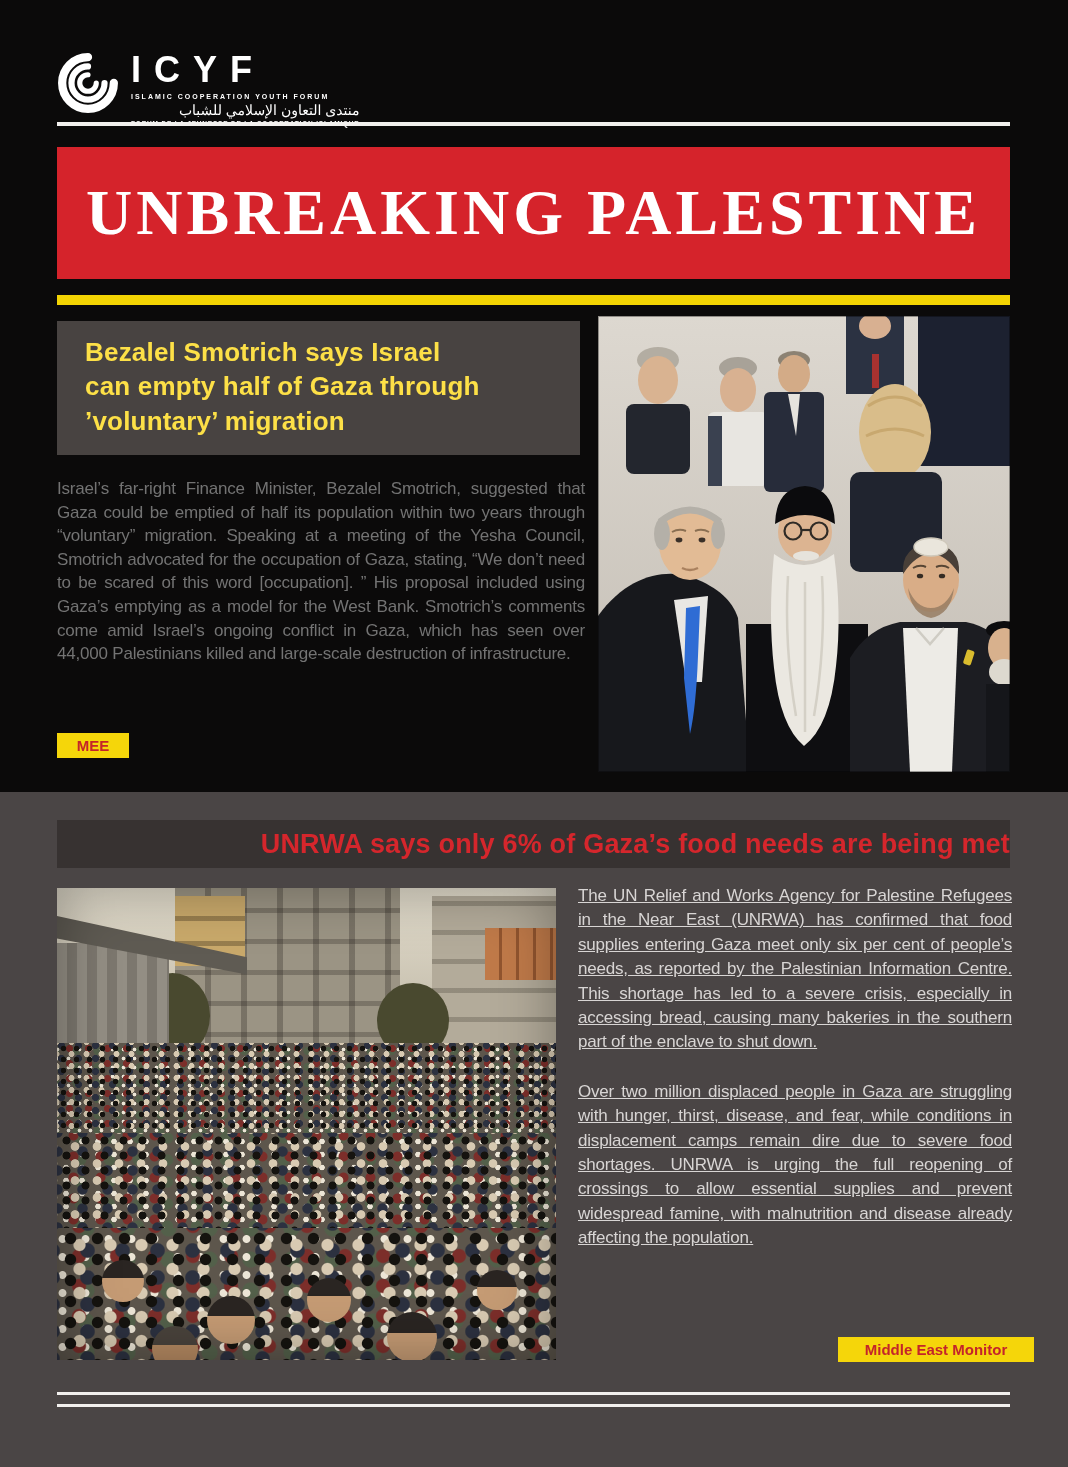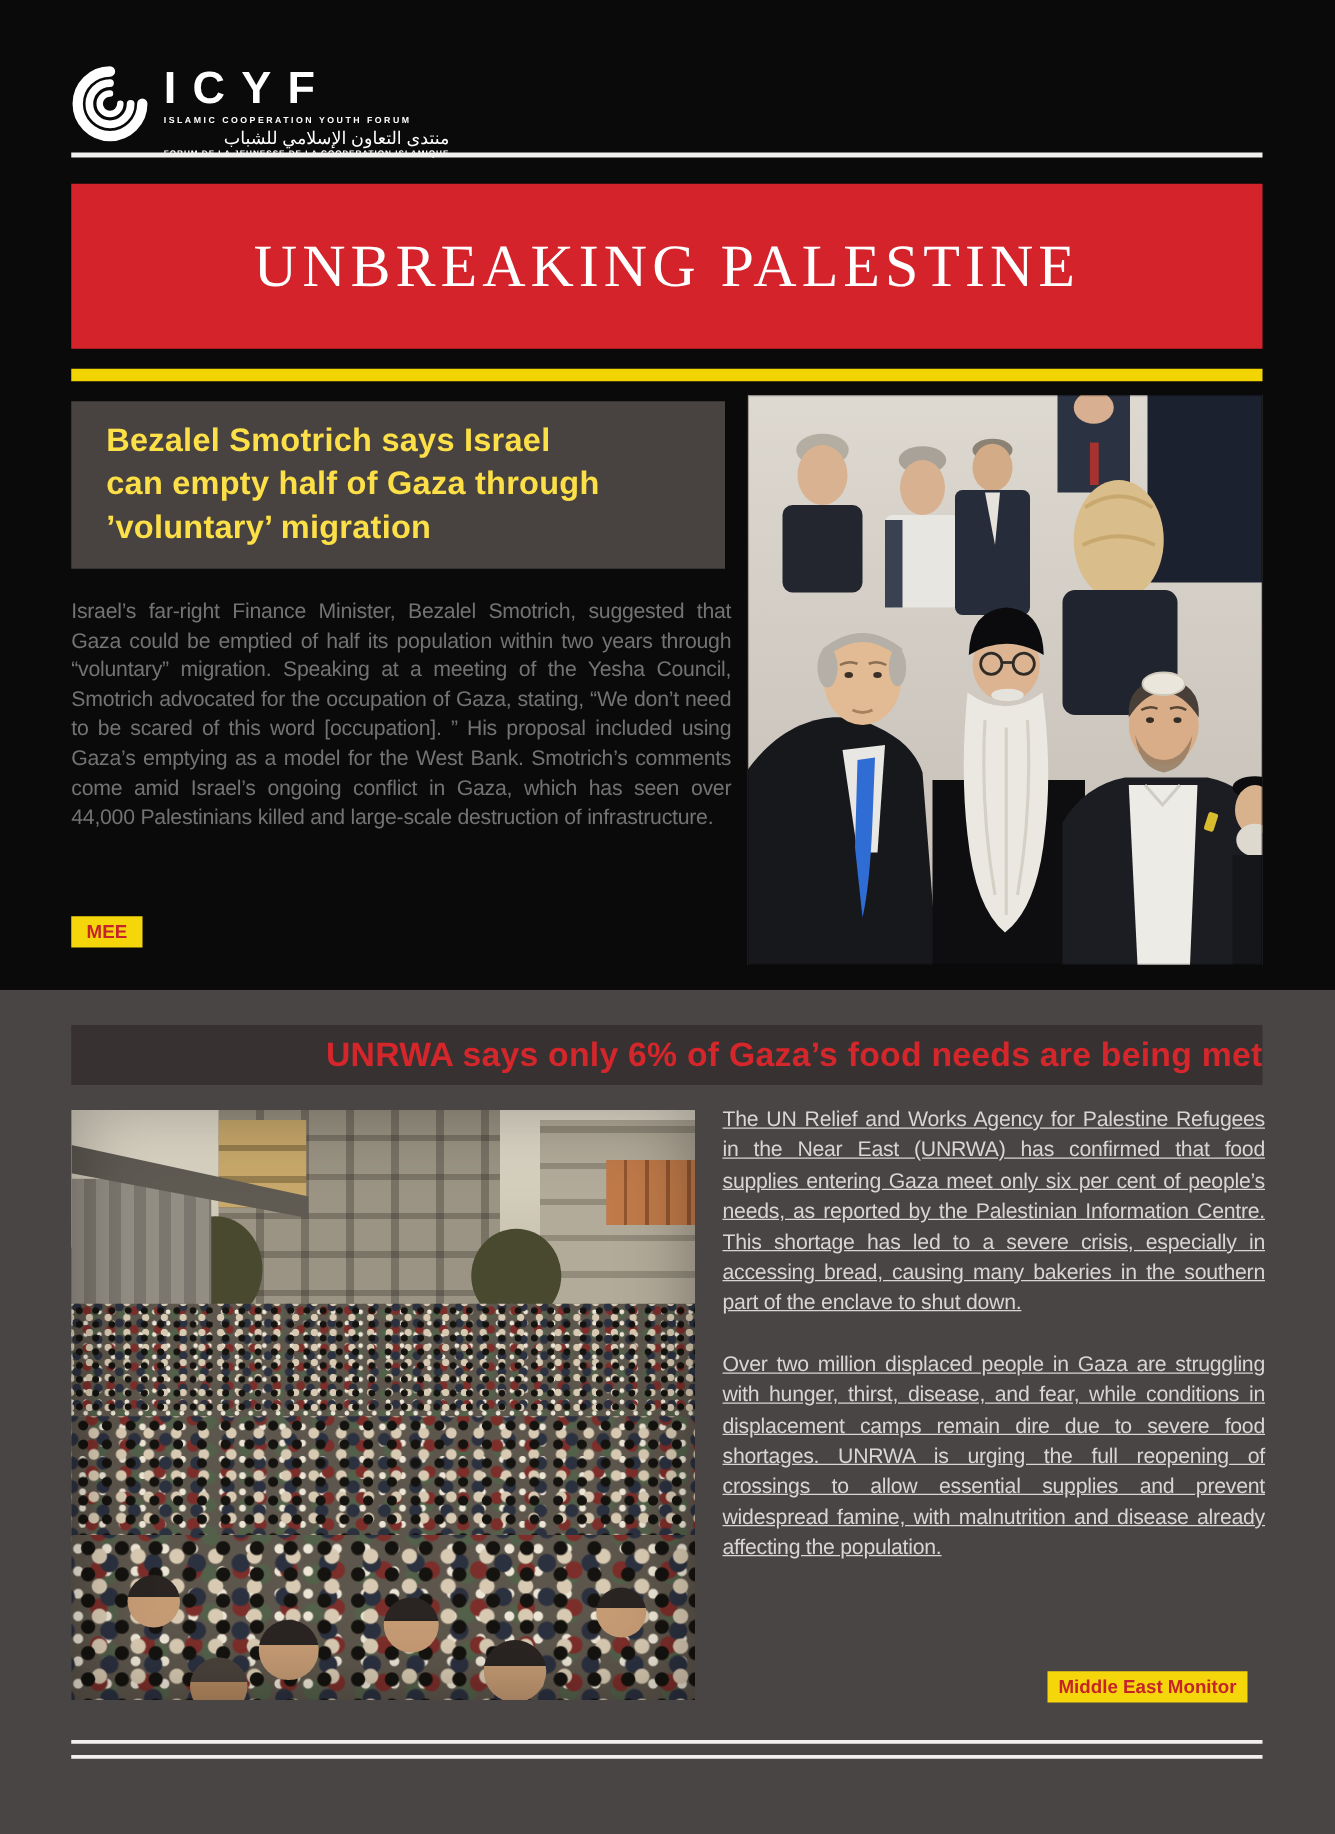--- a/index.html
+++ b/index.html
@@ -16,34 +16,34 @@
   .logo-sub2{font-size:6.5px;letter-spacing:0.8px;margin-top:2px;font-weight:bold;}
 
   .rule{position:absolute;left:57px;width:953px;background:#f2f0ee;height:4px;}
   .rule-top{top:122px;}
   .rule-b1{top:1392px;height:3px;}
   .rule-b2{top:1404px;height:3px;}
 
   
   .banner{position:absolute;left:57px;top:147px;width:953px;height:132px;background:#d5232b;
           display:flex;align-items:center;justify-content:center;}
-  .banner-title{font-family:"Liberation Serif",serif;font-weight:normal;font-size:48px;color:#fff;
+  .banner-title{font-family:"Liberation Serif",serif;font-weight:bold;font-size:64px;color:#fff;
                 letter-spacing:4px;white-space:nowrap;}
   .yellow-stripe{position:absolute;left:57px;top:295px;width:953px;height:10px;background:#f3d403;}
 
   
   .a1-headline-box{position:absolute;left:57px;top:321px;width:523px;height:134px;background:#484341;
                    box-sizing:border-box;padding:14px 10px 0 18px;}
   .a1-headline{color:#fde047;font-weight:bold;font-size:26px;line-height:1.32;white-space:pre-line;letter-spacing:0.2px;margin-left:10px;}
   .a1-body{position:absolute;left:57px;top:477px;width:528px;color:#737373;font-size:17px;
            letter-spacing:-0.2px;line-height:23.6px;text-align:justify;}
   .badge{position:absolute;background:#f5d60a;color:#c4242a;font-weight:bold;font-size:15px;
          display:flex;align-items:center;justify-content:center;}
-  .badge-mee{left:57px;top:733px;width:57px;height:25px;}
-  .badge-mem{left:838px;top:1337px;width:160px;height:25px;}
+  .badge-mee{left:57px;top:733px;width:72px;height:25px;}
+  .badge-mem{left:838px;top:1337px;width:196px;height:25px;}
 
   .photo1{position:absolute;left:598px;top:316px;width:412px;height:456px;overflow:hidden;}
 
   
   .gray-section{position:absolute;left:0;top:792px;width:1068px;height:675px;background:#4a4545;}
   .a2-bar{position:absolute;left:57px;top:820px;width:953px;height:48px;background:#373231;
           display:flex;align-items:center;justify-content:flex-end;}
   .a2-headline{color:#d5262c;font-weight:bold;font-size:27px;padding-left:18px;letter-spacing:0.2px;white-space:nowrap;}
   .a2-col{position:absolute;left:578px;top:884px;width:434px;color:#d8d5d4;font-size:17px;
           letter-spacing:-0.2px;line-height:24.4px;text-align:justify;}

